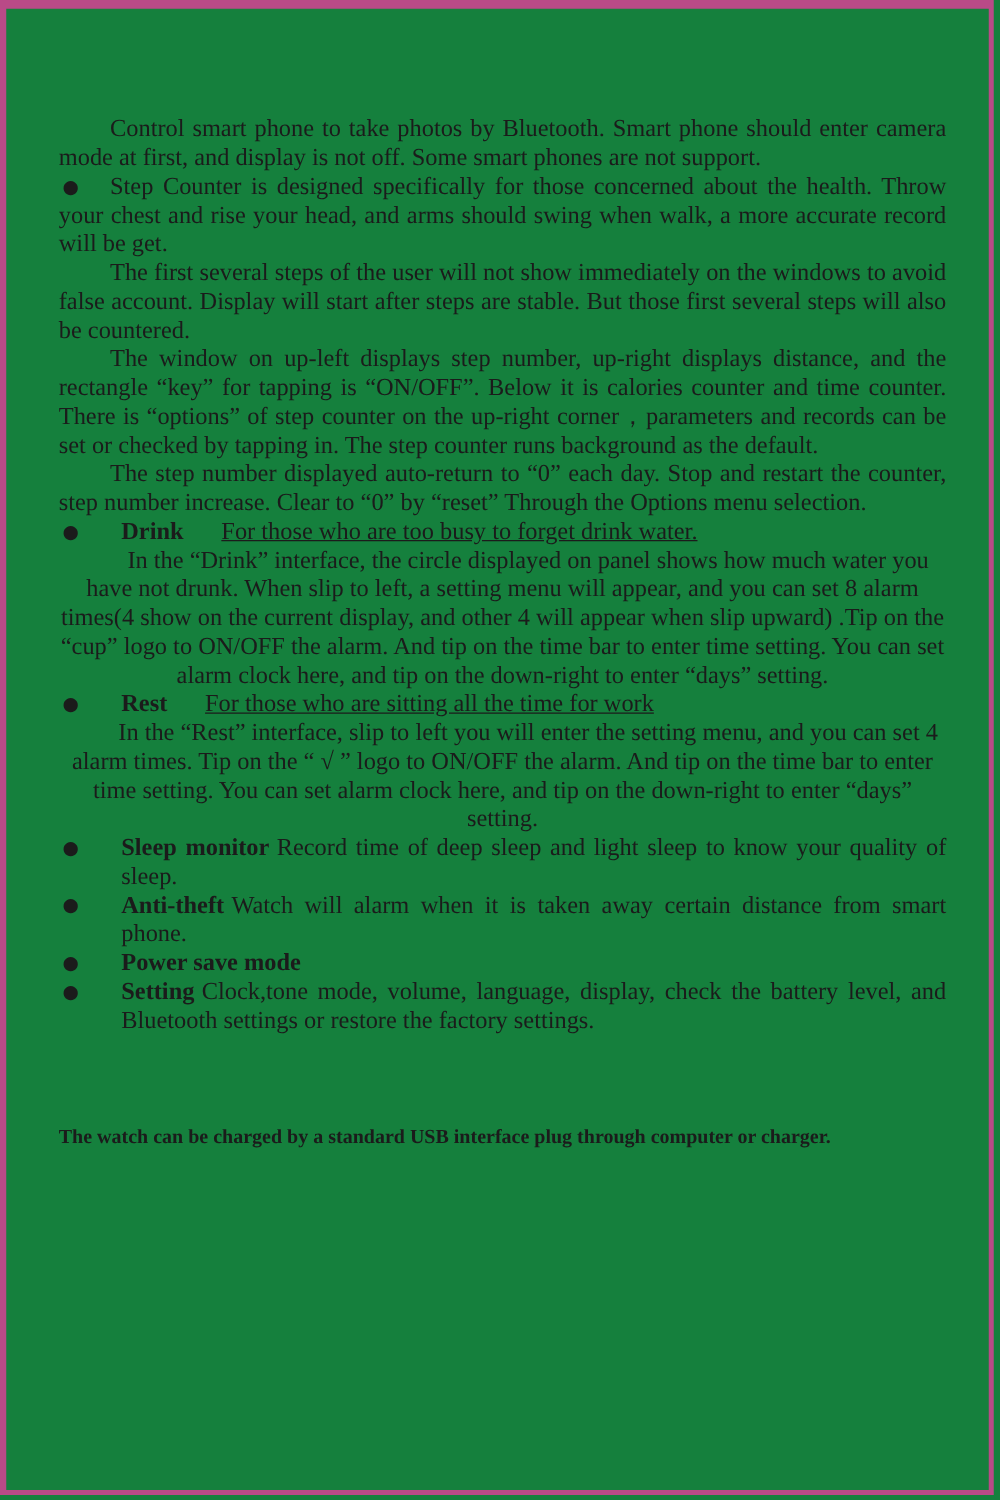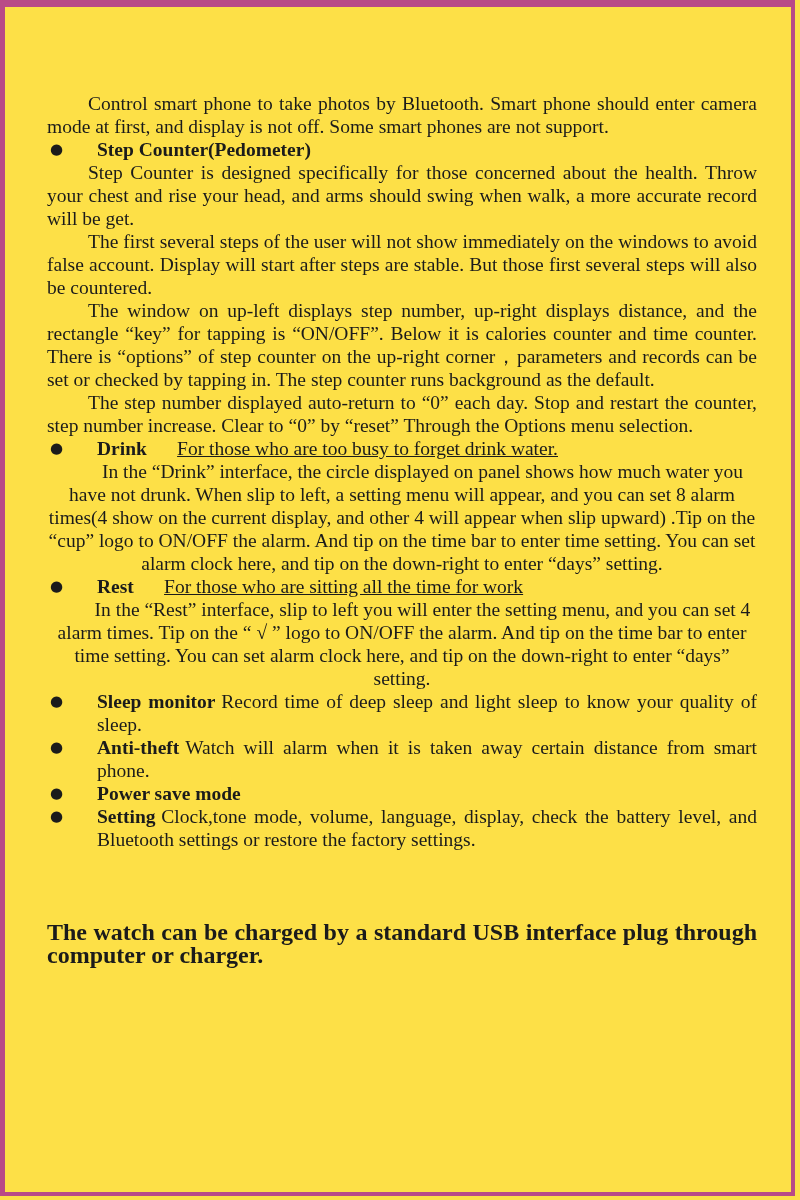--- a/index.html
+++ b/index.html
@@ -4,21 +4,21 @@
 <style>
   html, body {
     margin: 0;
     padding: 0;
     background: #ffffff;
   }
   .page {
     position: relative;
     width: 800px;
     height: 1200px;
-    background: #fde047;
+    background: #15803d;
     overflow: hidden;
     font-family: "Liberation Serif", "DejaVu Serif", serif;
     color: #1b1b1b;
   }
   .frame {
     position: absolute;
     left: 0; top: 0; right: 5px; bottom: 4px;
     border-style: solid;
     border-color: #b94a87;
     border-width: 7px 4px 4px 5px;
@@ -50,35 +50,35 @@
     font-size: 15px;
     line-height: 23px;
     font-family: "DejaVu Sans", sans-serif;
   }
   .bullet .label { font-weight: bold; }
   .bullet .rest { margin-left: 0.30em; }
   .bullet .rest.gap-wide { margin-left: 1.55em; text-decoration: underline; }
   .charge-note {
     margin: 70px 0 0 0;
     font-weight: bold;
-    font-size: 24px;
+    font-size: 16px;
     text-align: justify;
   }
 </style>
 </head>
 <body>
 
 <div class="page">
   <div class="frame"></div>
   <div class="content">
 
     <p class="para indent">Control smart phone to take photos by Bluetooth. Smart phone should enter camera mode at first, and display is not off. Some smart phones are not support.</p>
 
     <div class="bullet">
-      <span class="marker">●</span><span class="label">Step Counter(Pedometer)</span>
+      <span class="marker">●</span>
     </div>
 
     <p class="para indent">Step Counter is designed specifically for those concerned about the health. Throw your chest and rise your head, and arms should swing when walk, a more accurate record will be get.</p>
 
     <p class="para indent">The first several steps of the user will not show immediately on the windows to avoid false account. Display will start after steps are stable. But those first several steps will also be countered.</p>
 
     <p class="para indent">The window on up-left displays step number, up-right displays distance, and the rectangle “key” for tapping is “ON/OFF”. Below it is calories counter and time counter. There is “options” of step counter on the up-right corner，parameters and records can be set or checked by tapping in. The step counter runs background as the default.</p>
 
     <p class="para indent">The step number displayed auto-return to “0” each day. Stop and restart the counter, step number increase. Clear to “0” by “reset” Through the Options menu selection.</p>
 

